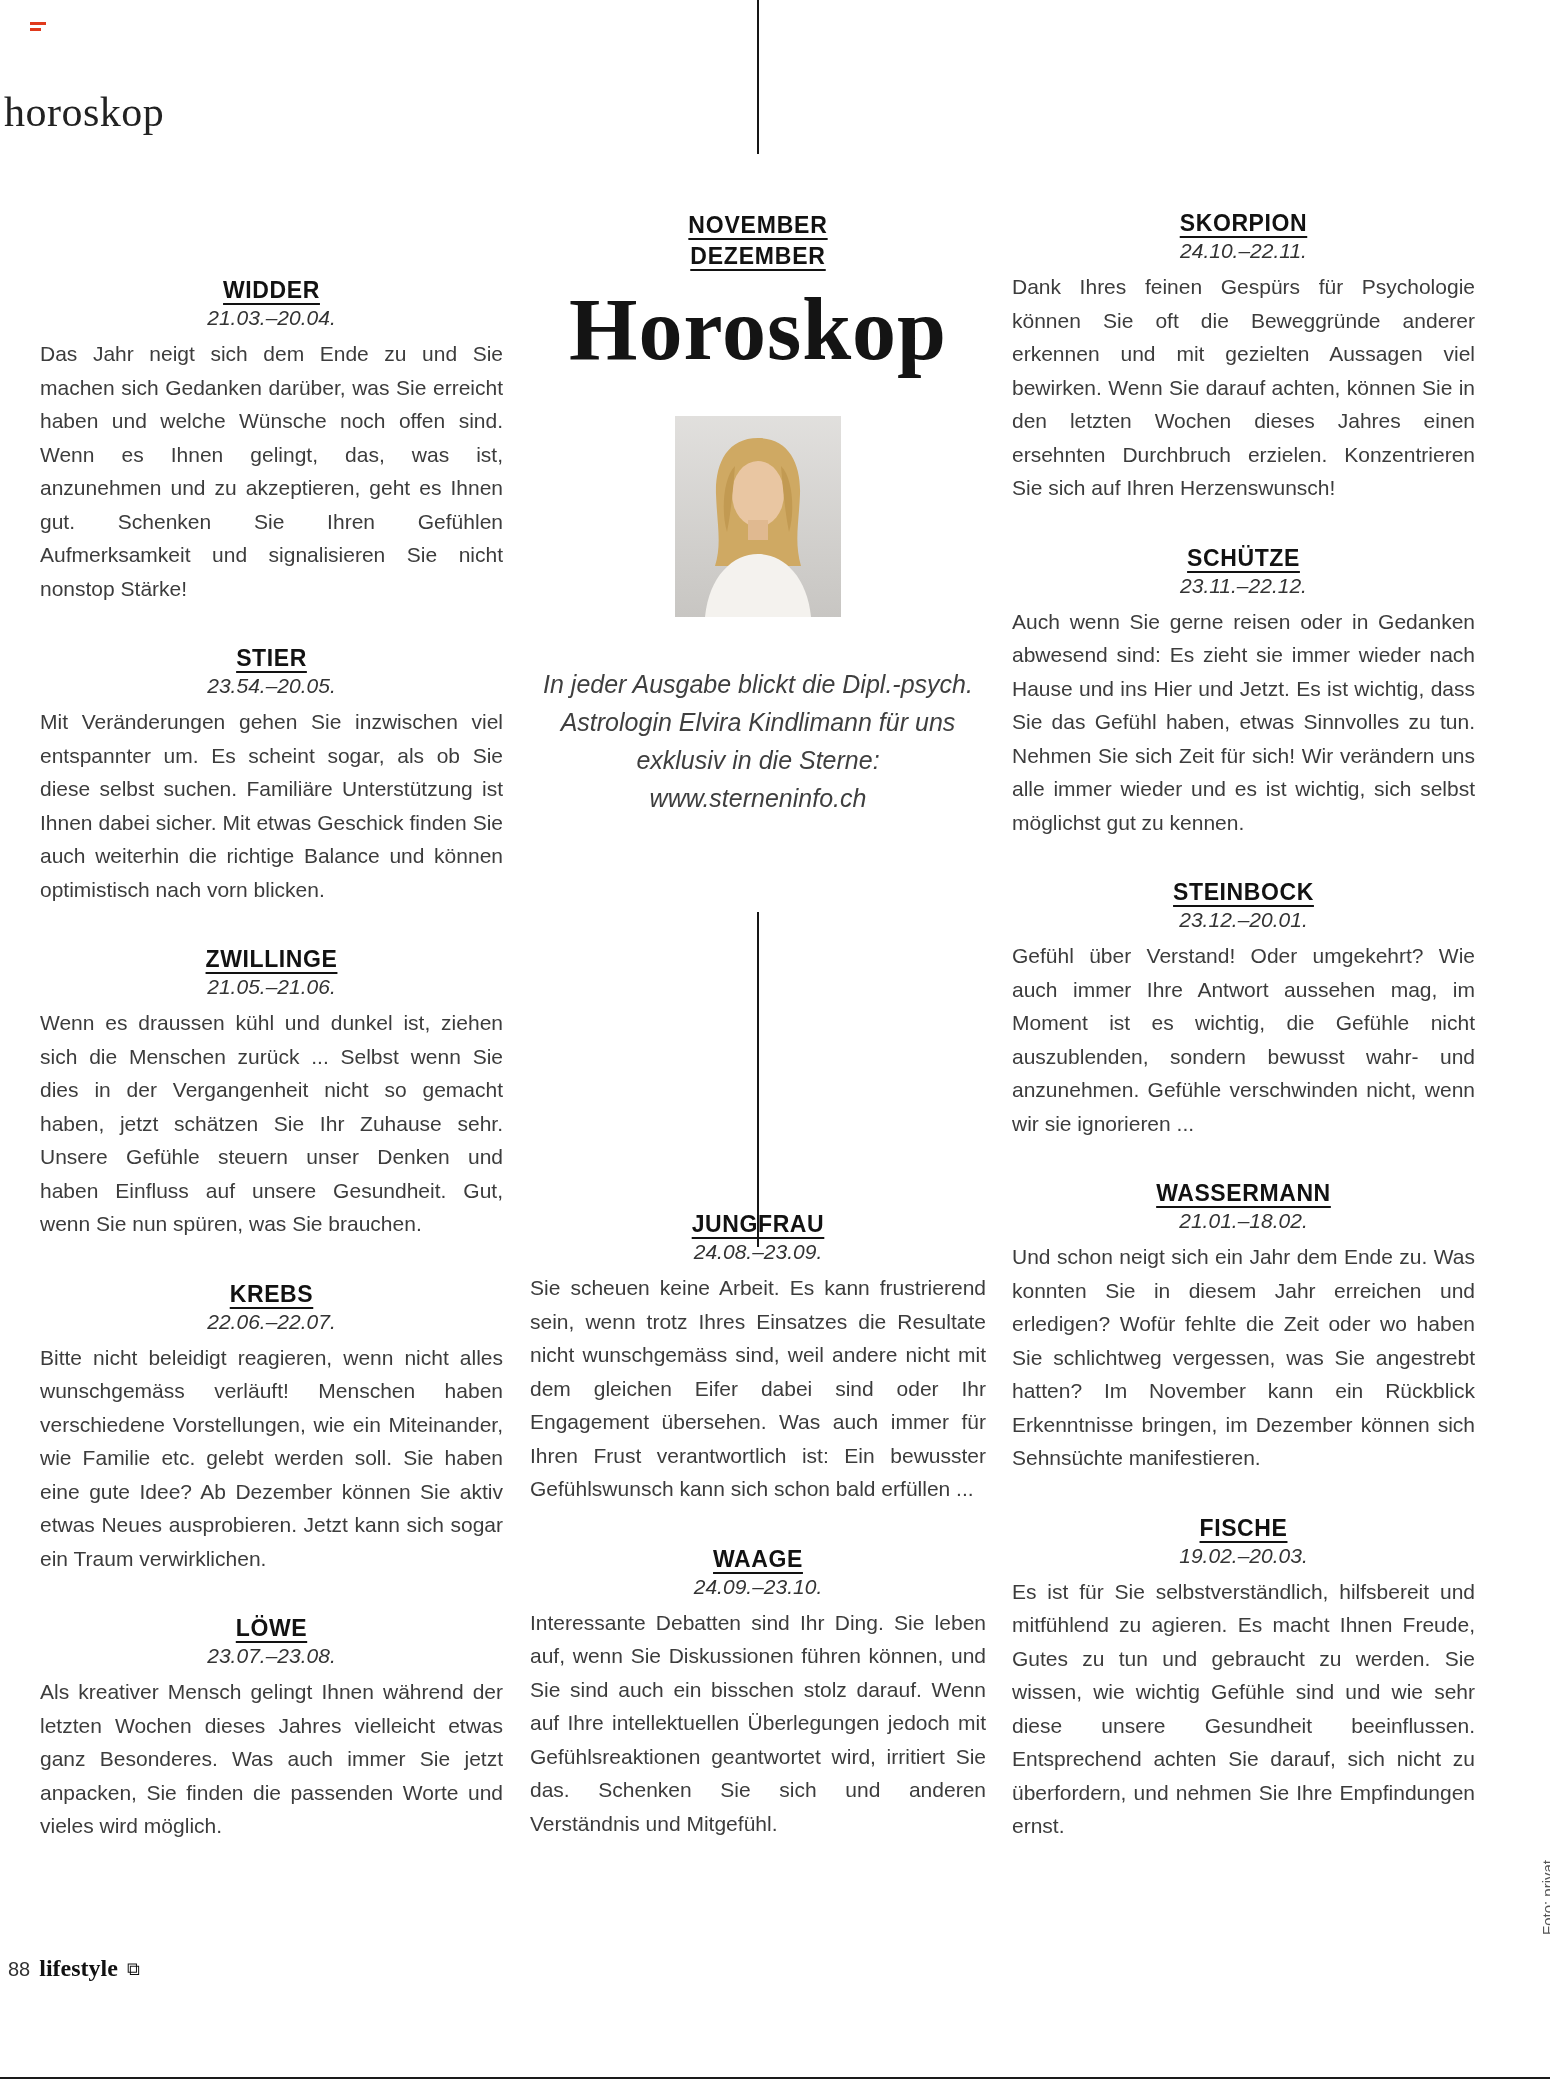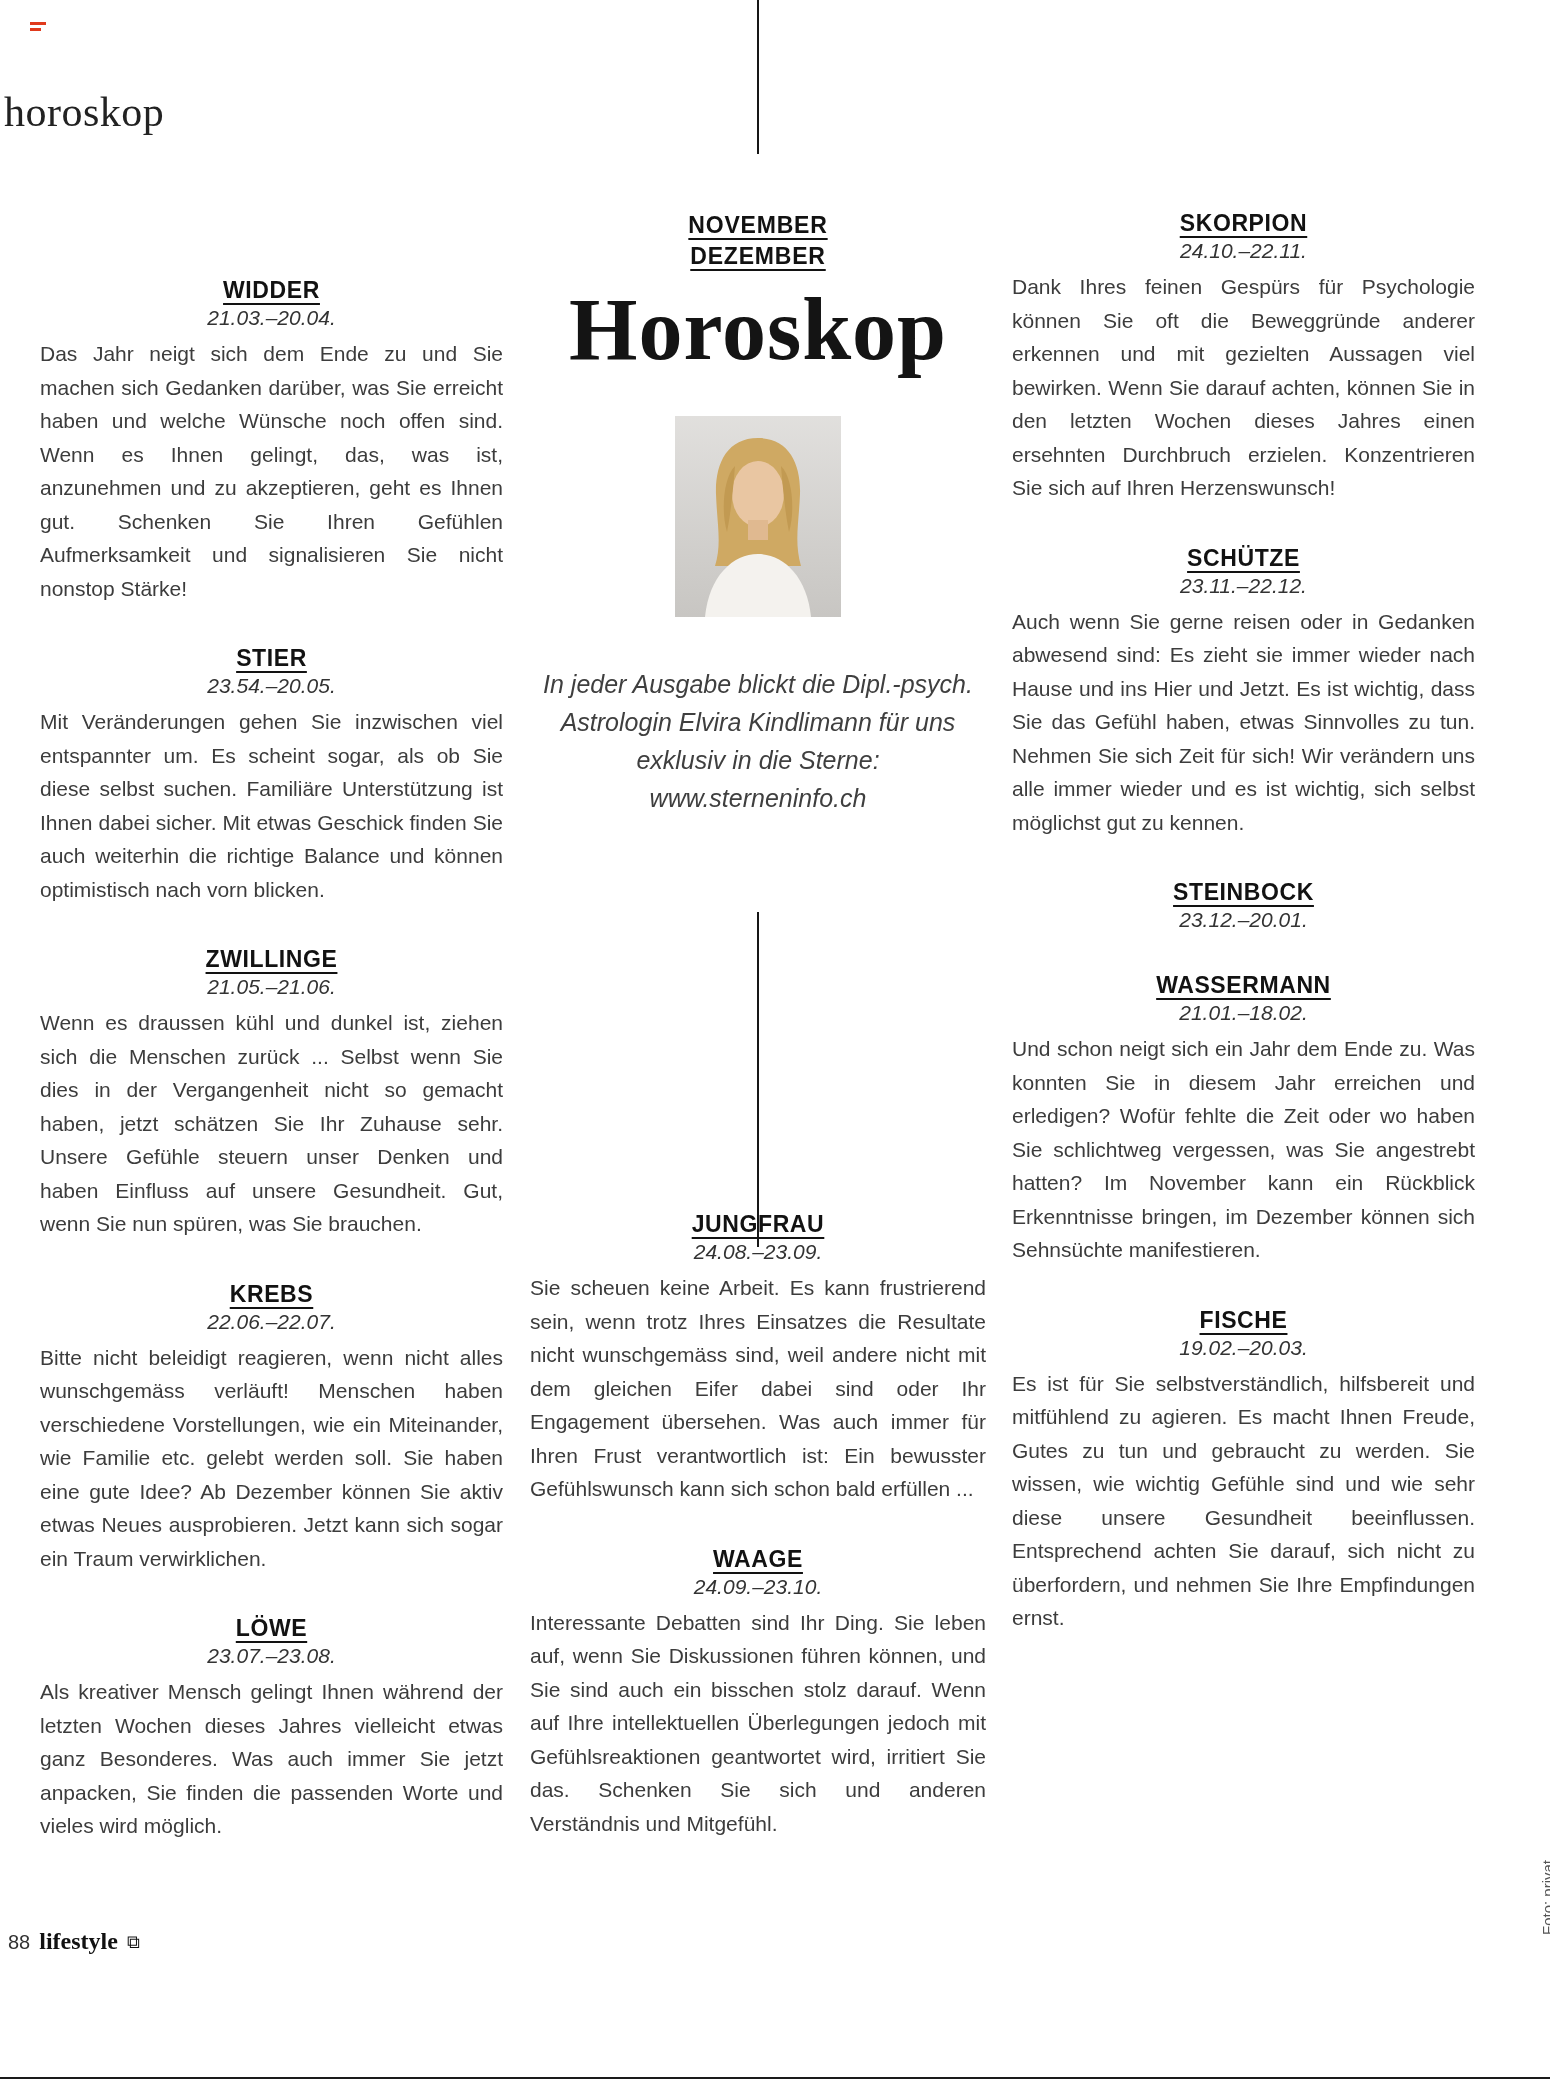--- a/index.html
+++ b/index.html
@@ -52,21 +52,21 @@
   .photo-wrap { margin:42px auto 0 auto; width:166px; height:201px; }
   .photo-wrap svg { display:block; }
   .intro {
     margin:48px auto 0 auto; width:440px; font-style:italic; font-size:25px; line-height:38px; color:#3f3f3f;
   }
   .center-gap { height:394px; }
 
   
   .footer { position:absolute; left:8px; top:1928px; display:flex; align-items:baseline; gap:9px;text-align:center; }
   .footer .page-num { font-size:20px; color:#333; }
-  .footer .mag-name { font-family:"Liberation Serif", serif; font-weight:bold; font-size:24px; color:#111; }
+  .footer .mag-name { font-family:"Liberation Serif", serif; font-weight:bold; font-size:24px; color:#111;margin-top:27px; }
   .footer .mag-icon { font-size:18px; color:#111; position:relative; top:-1px; }
 
   .photo-credit {
     position:absolute; right:22px; top:1860px; writing-mode:vertical-rl; transform:rotate(180deg);
     font-size:15px; color:#555;
   }
 
   .bottom-rule { position:absolute; left:0; right:0; bottom:0; height:2px; background:#1a1a1a; }
 </style>
 </head>
@@ -167,20 +167,21 @@
       <p class="sign-text">Dank Ihres feinen Gespürs für Psychologie können Sie oft die Beweggründe anderer erkennen und mit gezielten Aussagen viel bewirken. Wenn Sie darauf achten, können Sie in den letzten Wochen dieses Jahres einen ersehnten Durchbruch erzielen. Konzentrieren Sie sich auf Ihren Herzenswunsch!</p>
     </article>
     <article class="sign">
       <h3 class="sign-name">SCHÜTZE</h3>
       <p class="sign-dates">23.11.–22.12.</p>
       <p class="sign-text">Auch wenn Sie gerne reisen oder in Gedanken abwesend sind: Es zieht sie immer wieder nach Hause und ins Hier und Jetzt. Es ist wichtig, dass Sie das Gefühl haben, etwas Sinnvolles zu tun. Nehmen Sie sich Zeit für sich! Wir verändern uns alle immer wieder und es ist wichtig, sich selbst möglichst gut zu kennen.</p>
     </article>
     <article class="sign">
       <h3 class="sign-name">STEINBOCK</h3>
       <p class="sign-dates">23.12.–20.01.</p>
+      <p class="sign-text">Gefühl über Verstand! Oder umgekehrt? Wie auch immer Ihre Antwort aussehen mag, im Moment ist es wichtig, die Gefühle nicht auszublenden, sondern bewusst wahr- und anzunehmen. Gefühle verschwinden nicht, wenn wir sie ignorieren ...</p>
     </article>
     <article class="sign">
       <h3 class="sign-name">WASSERMANN</h3>
       <p class="sign-dates">21.01.–18.02.</p>
       <p class="sign-text">Und schon neigt sich ein Jahr dem Ende zu. Was konnten Sie in diesem Jahr erreichen und erledigen? Wofür fehlte die Zeit oder wo haben Sie schlichtweg vergessen, was Sie angestrebt hatten? Im November kann ein Rückblick Erkenntnisse bringen, im Dezember können sich Sehnsüchte manifestieren.</p>
     </article>
     <article class="sign">
       <h3 class="sign-name">FISCHE</h3>
       <p class="sign-dates">19.02.–20.03.</p>
       <p class="sign-text">Es ist für Sie selbstverständlich, hilfsbereit und mitfühlend zu agieren. Es macht Ihnen Freude, Gutes zu tun und gebraucht zu werden. Sie wissen, wie wichtig Gefühle sind und wie sehr diese unsere Gesundheit beeinflussen. Entsprechend achten Sie darauf, sich nicht zu überfordern, und nehmen Sie Ihre Empfindungen ernst.</p>

